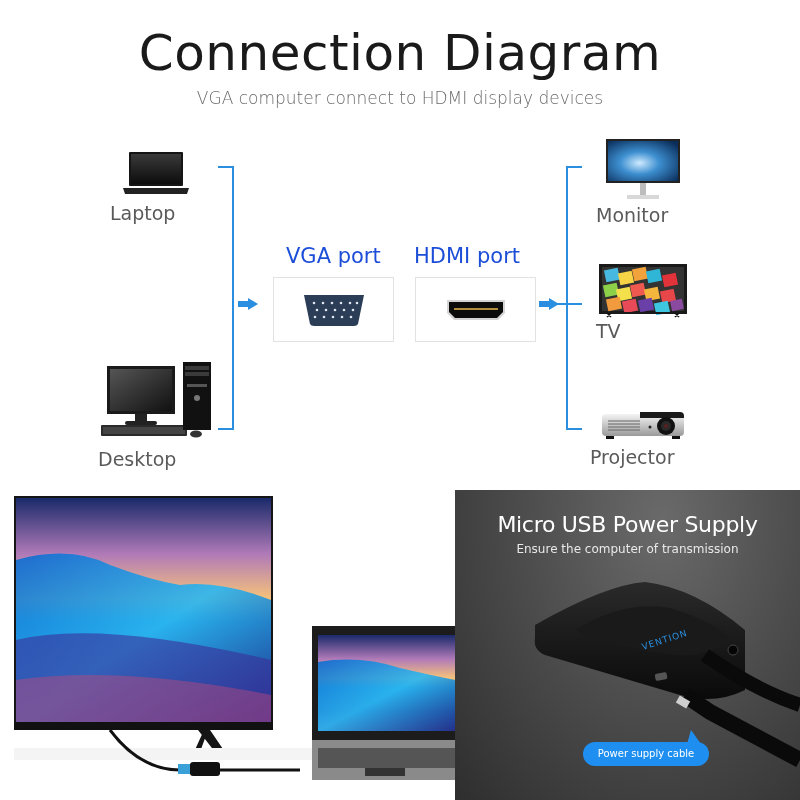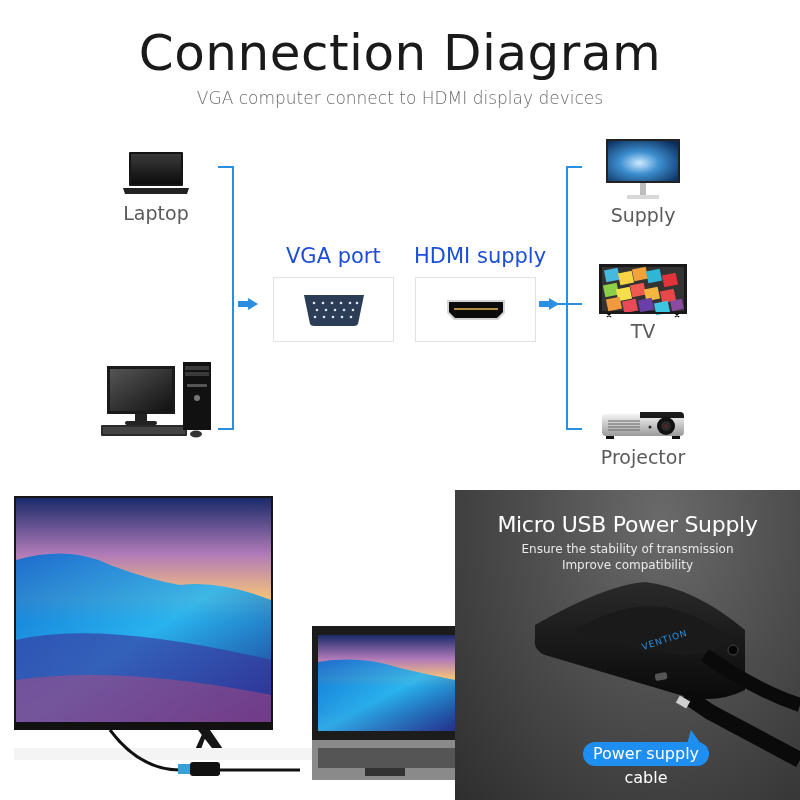--- a/index.html
+++ b/index.html
@@ -9,21 +9,21 @@
   .title {
     position: absolute; top: 24px; left: 0; width: 800px; text-align: center;
     font-size: 50px; font-weight: 400; color: #1a1a1a; letter-spacing: 0.5px;
     font-family: "DejaVu Sans", sans-serif;
   }
   .subtitle {
     position: absolute; top: 88px; left: 0; width: 800px; text-align: center;
     font-size: 17px; color: #6a6a6a; font-family: "DejaVu Sans", sans-serif; font-weight: 300;
   }
 
-  .device { position: absolute; text-align: center; }
+  .device { position: absolute; }
   .device-label {
     font-size: 19px; color: #5a5a5a; font-family: "DejaVu Sans", sans-serif; margin-top: 6px;
     white-space: nowrap;
   }
 
   .bracket { position: absolute; border-color: #2a8fe0; border-style: solid; }
   .hline { position: absolute; height: 2px; background: #2a8fe0; }
   .arrow {
     position: absolute; width: 20px; height: 12px;
   }
@@ -44,21 +44,21 @@
   .br-title {
     position: absolute; top: 22px; left: 0; width: 345px; text-align: center;
     font-size: 22px; color: #ffffff; font-family: "DejaVu Sans", sans-serif; letter-spacing: -0.3px;
   }
   .br-sub {
     position: absolute; left: 0; width: 345px; text-align: center; font-size: 12px; color: #e8e8e8;
     font-family: "DejaVu Sans", sans-serif;
   }
   .callout {
     position: absolute; left: 583px; top: 742px; width: 126px; height: 24px; border-radius: 12px;
-    background: #1e8ff0; color: #fff; font-size: 16px; line-height: 24px; text-align: center;
+    background: #1e8ff0; color: #fff; font-size: 10px; line-height: 24px; text-align: center;
     font-family: "DejaVu Sans", sans-serif;
   }
   .callout-tail {
     position: absolute; left: 687px; top: 730px; width: 0; height: 0;
     border-left: 4px solid transparent; border-right: 10px solid transparent; border-bottom: 14px solid #1e8ff0;
   }
 </style>
 </head>
 <body>
 
@@ -94,30 +94,31 @@
     <rect x="26" y="63" width="32" height="4" rx="2" fill="#222"></rect>
     <rect x="2" y="67" width="86" height="11" rx="1" fill="#2a2a2a"></rect>
     <rect x="4" y="69" width="82" height="7" fill="#444"></rect>
     <rect x="84" y="4" width="28" height="68" fill="#111"></rect>
     <rect x="86" y="8" width="24" height="4" fill="#3a3a3a"></rect>
     <rect x="86" y="14" width="24" height="4" fill="#3a3a3a"></rect>
     <rect x="88" y="26" width="20" height="3" fill="#555"></rect>
     <circle cx="98" cy="40" r="3" fill="#777"></circle>
     <ellipse cx="97" cy="76" rx="6" ry="3.5" fill="#333"></ellipse>
   </svg>
+  <div class="device-label">Desktop</div>
 </div>
 
 <div class="bracket" style="left:218px; top:166px; width:16px; height:264px; border-width:2px 2px 2px 0;"></div>
 <svg class="arrow" style="left:238px; top:298px;" viewBox="0 0 20 12">
   <rect x="0" y="3" width="11" height="6" fill="#2a8fe0"></rect>
     <path d="M10 0 L20 6 L10 12 Z" fill="#2a8fe0"></path>
 </svg>
 
 <div class="port-label" style="left:286px; top:244px;">VGA port</div>
-<div class="port-label" style="left:414px; top:244px;">HDMI supply</div>
+<div class="port-label" style="left:414px; top:244px;">HDMI port</div>
 
 <div class="port-box" style="left:273px; top:277px;">
   <svg width="64" height="34" viewBox="0 0 64 34">
     <path d="M2 2 L62 2 L56 31 Q55 33 52 33 L12 33 Q9 33 8 31 Z" fill="#2c3d58" rx="3"></path>
     <g fill="#dfe6f0">
       <circle cx="12" cy="10" r="1.3"></circle>
         <circle cx="21" cy="10" r="1.3"></circle>
         <circle cx="30" cy="10" r="1.3"></circle>
         <circle cx="39" cy="10" r="1.3"></circle>
         <circle cx="48" cy="10" r="1.3"></circle>
@@ -159,21 +160,21 @@
           <stop offset="0" stop-color="#cfeaff"></stop>
           <stop offset="0.4" stop-color="#3d8fd0"></stop>
           <stop offset="1" stop-color="#0a2d5a"></stop>
         </radialGradient>
       </defs>
     <rect x="1" y="1" width="74" height="44" fill="#222"></rect>
     <rect x="3" y="3" width="70" height="40" fill="url(#mon)"></rect>
     <rect x="35" y="45" width="6" height="12" fill="#bdbdbd"></rect>
     <rect x="22" y="57" width="32" height="4" fill="#d8d8d8"></rect>
   </svg>
-  <div class="device-label" style="margin-top:2px;">Supply</div>
+  <div class="device-label" style="margin-top:2px;">Monitor</div>
 </div>
 
 <div class="device" style="left:596px; top:264px; width:94px;">
   <svg width="88" height="56" viewBox="0 0 88 56" style="display:block;margin:0 auto;">
     <rect x="1" y="1" width="86" height="48" fill="#1a1a1a"></rect>
     <rect x="3" y="3" width="82" height="44" fill="#333"></rect>
     <g>
       <rect x="6" y="5" width="14" height="12" fill="#47b8e0" transform="rotate(-12 13 11)"></rect>
       <rect x="20" y="8" width="14" height="12" fill="#f7d345" transform="rotate(-12 27 14)"></rect>
       <rect x="34" y="4" width="14" height="12" fill="#f2a23a" transform="rotate(-12 41 10)"></rect>
@@ -254,22 +255,21 @@
     <rect x="318" y="145" width="137" height="96" fill="url(#sky)"></rect>
     <path d="M318 172 Q360 165 400 178 Q430 185 455 190 L455 241 L318 241 Z" fill="url(#wave)" opacity="0.9"></path>
     <rect x="312" y="250" width="143" height="40" fill="#8a8a8a"></rect>
     <rect x="318" y="258" width="137" height="20" fill="#555"></rect>
     <rect x="365" y="278" width="40" height="8" fill="#333"></rect>
   </svg>
 </div>
 
 <div class="bottom-right">
   <div class="br-title">Micro USB Power Supply</div>
-  <div class="br-sub" style="top:52px;">Ensure the stability of transmission</div>
-  <div class="br-sub" style="top:68px;">Improve compatibility</div>
+  <div class="br-sub" style="top:52px;">Ensure the computer of transmission</div>
   <svg width="345" height="310" viewBox="0 0 345 310" style="position:absolute;left:0;top:0;">
     <defs>
       <linearGradient id="box" x1="0" y1="0" x2="0" y2="1">
           <stop offset="0" stop-color="#2a2a2a"></stop>
           <stop offset="1" stop-color="#0a0a0a"></stop>
         </linearGradient>
     </defs>
     <path d="M80 135 Q150 95 190 92 Q240 98 290 140 L290 200 Q260 215 225 205 L90 165 Q78 160 80 148 Z" fill="url(#box)"></path>
     <path d="M120 140 Q170 110 215 118 Q255 130 278 150 Q250 168 220 165 Q180 160 140 150 Z" fill="#1a1a1a"></path>
     <text x="0" y="0" transform="translate(188 160) rotate(-18)" fill="#2a8fe0" font-size="9" font-family="DejaVu Sans, sans-serif" letter-spacing="1">VENTION</text>

